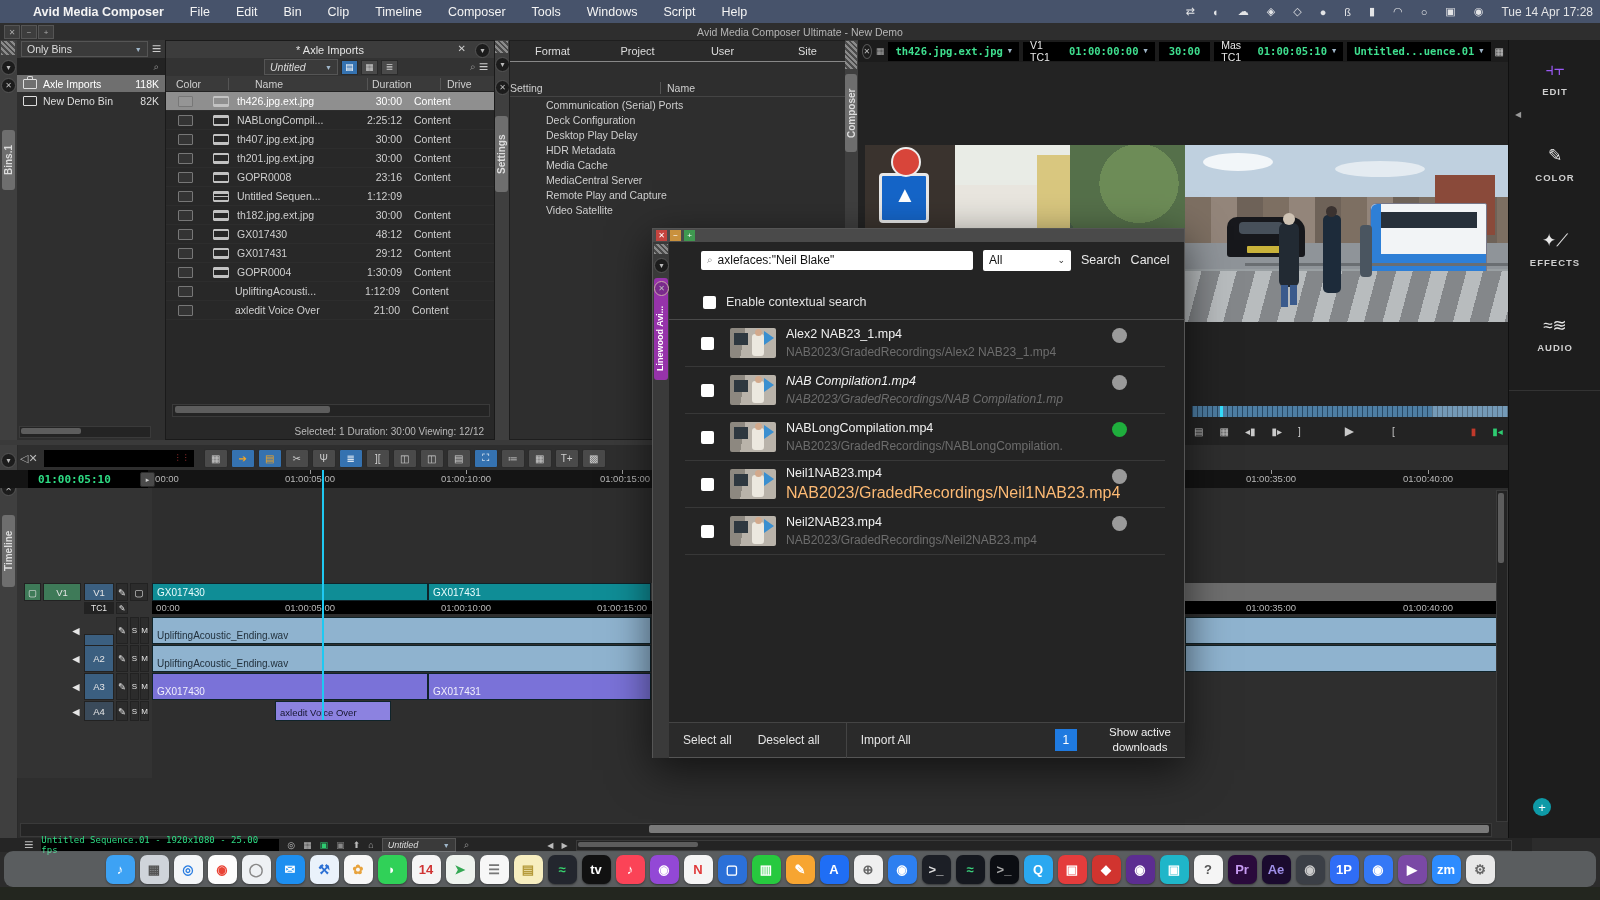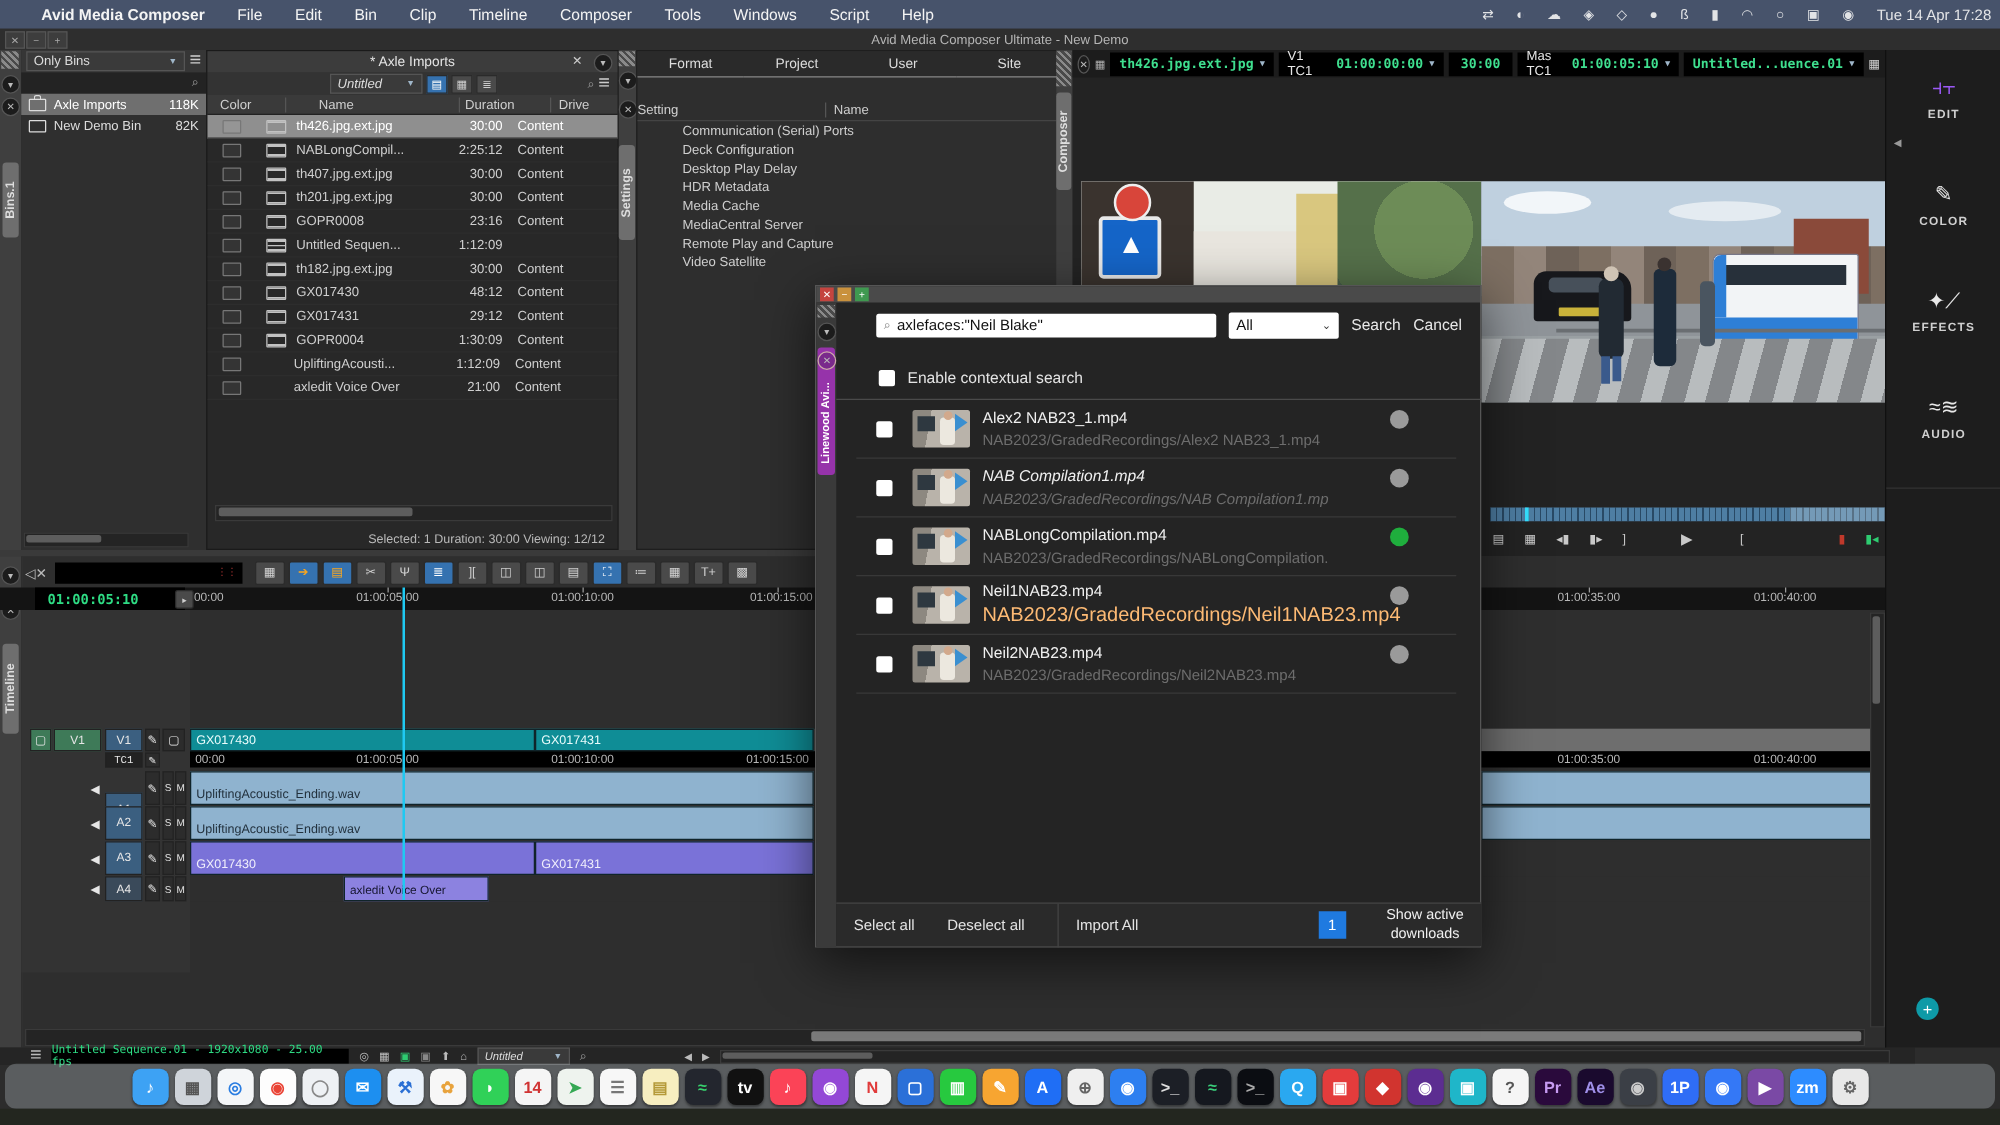--- a/index.html
+++ b/index.html
@@ -542,21 +542,21 @@
     </div>
 
     <div class="abs" style="left:17px;top:43px;width:135px;height:290px;background:#333;"></div>
 
     <div class="patchbox" style="left:24px;top:138px;width:17px;height:18px;background:#3e7a58;">▢</div>
     <div class="patchbox" style="left:43px;top:138px;width:38px;height:18px;background:#3e7a58;">V1</div>
     <div class="patchbox" style="left:84px;top:138px;width:30px;height:18px;background:#3b5f80;">V1</div>
     <div class="patchbox" style="left:116px;top:138px;width:12px;height:18px;background:#2c2c2c;">✎</div>
     <div class="patchbox" style="left:130px;top:138px;width:18px;height:18px;background:#2c2c2c;">▢</div>
 
-    <div class="patchbox" style="left:84px;top:157px;width:30px;height:12px;background:#222;font-size:8.5px;font-family:Liberation Mono, monospace;">TC1</div>
+    <div class="patchbox" style="left:84px;top:157px;width:30px;height:12px;background:#222;font-size:8.5px;">TC1</div>
     <div class="patchbox" style="left:116px;top:157px;width:12px;height:12px;background:#2c2c2c;font-size:8px;">✎</div>
 
     <div class="abs" style="left:322px;top:25px;width:2px;height:250px;background:#1fc9f2;z-index:5;"></div>
 
     <div class="abs" style="left:152px;top:138px;width:1356px;height:18px;background:#4a4a4a;">
       <div class="clip" style="left:0;top:0;width:276px;height:18px;background:#0f8d96;color:#eafcfc;">GX017430</div>
       <div class="clip" style="left:276px;top:0;width:223px;height:18px;background:#0f8d96;color:#eafcfc;">GX017431</div>
       <div class="abs" style="left:1033px;top:0;width:323px;height:18px;background:#6e6e6e;"></div>
     </div>
 

